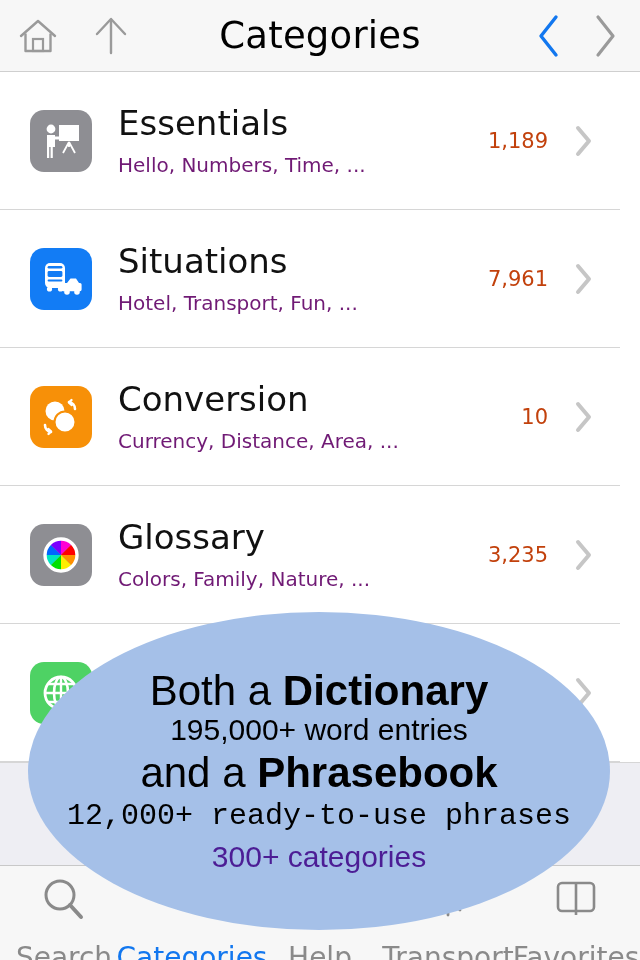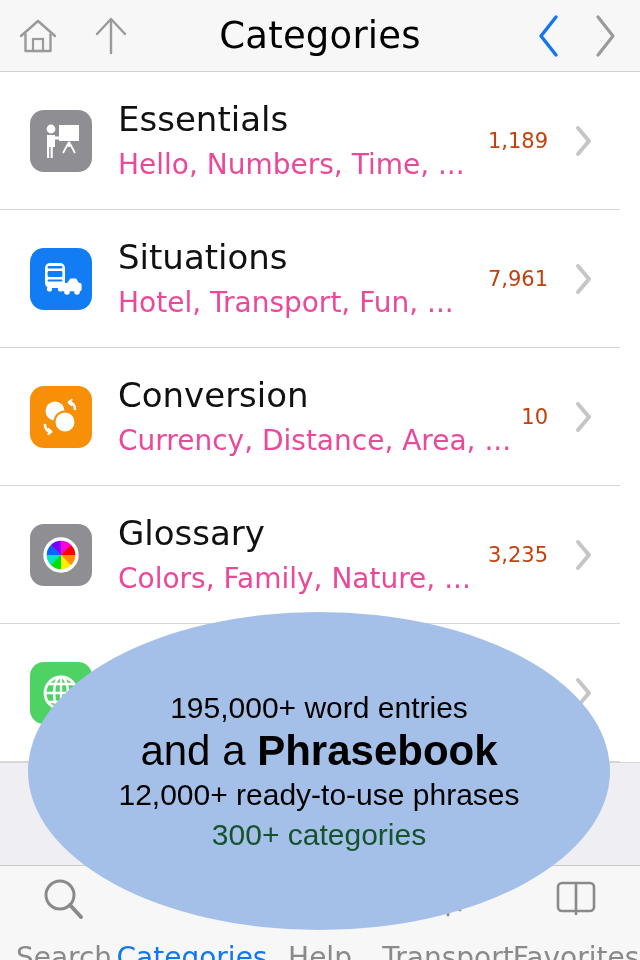--- a/index.html
+++ b/index.html
@@ -94,22 +94,22 @@
     min-width: 0;
   }
   .row-title {
     font-size: 34px;
     color: #111111;
     font-family: "DejaVu Sans", sans-serif;
     line-height: 1.15;
     white-space: nowrap;
   }
   .row-sub {
-    font-size: 28px;
-    color: #ec4899;
+    font-size: 20px;
+    color: #701a75;
     font-family: "DejaVu Sans", sans-serif;
     line-height: 1.2;
     margin-top: 9px;
     white-space: nowrap;
   }
   .row-count {
     font-size: 21px;
     color: #c2410c;
     font-family: "DejaVu Sans", sans-serif;
     text-align: right;
@@ -211,28 +211,28 @@
     color: #000000;
     font-family: "Liberation Sans", sans-serif;
     line-height: 1.05;
     margin-top: 5px;
     white-space: nowrap;
   }
   .promo-line3 b { font-weight: bold; }
   .promo-line4 {
     font-size: 30px;
     color: #000000;
-    font-family: Liberation Sans, sans-serif;
+    font-family: Liberation Mono, monospace;
     line-height: 1.1;
     margin-top: 5px;
     white-space: nowrap;
   }
   .promo-line5 {
     font-size: 30px;
-    color: #14532d;
+    color: #4c1d95;
     font-family: "Liberation Sans", sans-serif;
     line-height: 1.1;
     margin-top: 7px;
     white-space: nowrap;
   }
 </style>
 </head>
 <body>
 
 <div class="navbar">
@@ -451,17 +451,18 @@
       <svg width="50" height="50" viewBox="0 0 50 50">
         <rect x="7" y="8" width="36" height="28" rx="4" fill="none" stroke="#8a8a8a" stroke-width="2.6"></rect>
         <line x1="25" y1="8" x2="25" y2="40" stroke="#8a8a8a" stroke-width="2.6"></line>
       </svg>
     </span>
     <span class="tab-label">Favorites</span>
   </div>
 </div>
 
 <div class="promo">
+  <div class="promo-line1"><span>Both a </span><b>Dictionary</b></div>
   <div class="promo-line2">195,000+ word entries</div>
   <div class="promo-line3"><span>and a </span><b>Phrasebook</b></div>
   <div class="promo-line4">12,000+ ready-to-use phrases</div>
   <div class="promo-line5">300+ categories</div>
 </div>
 
 </body></html>

